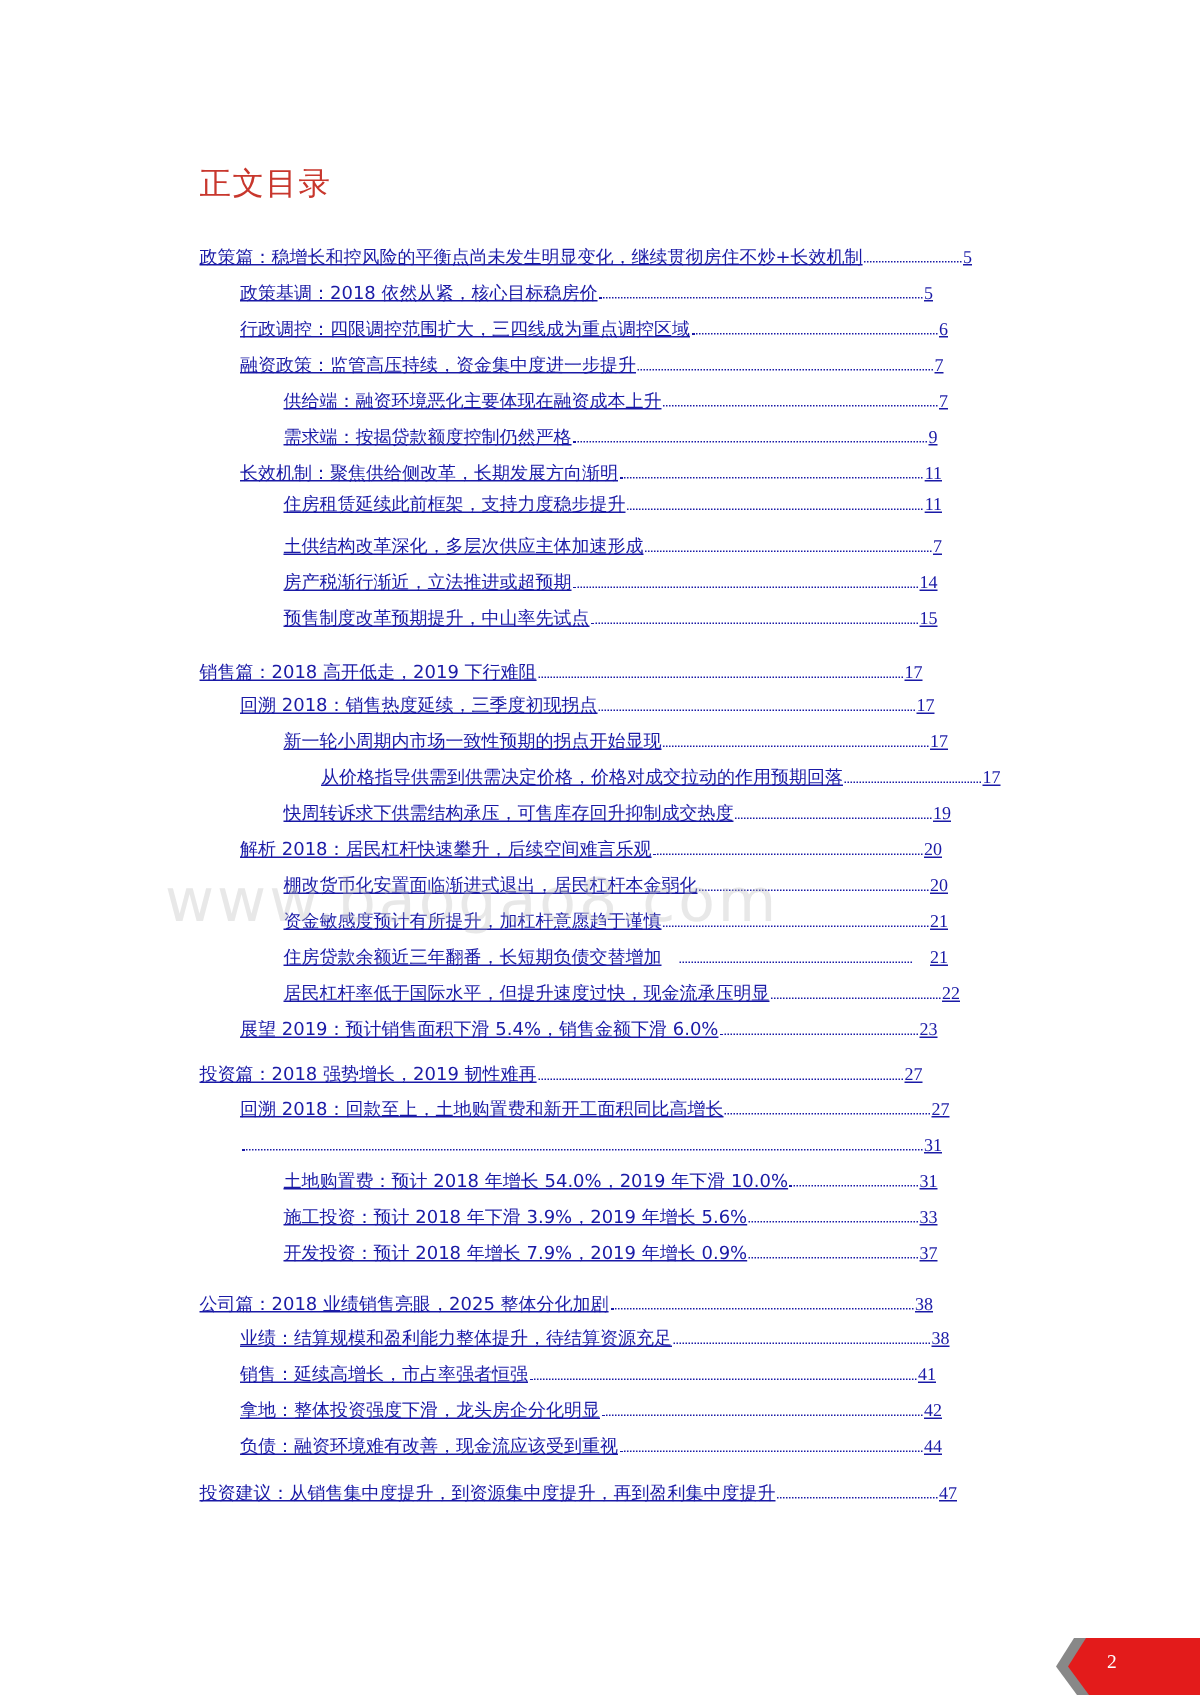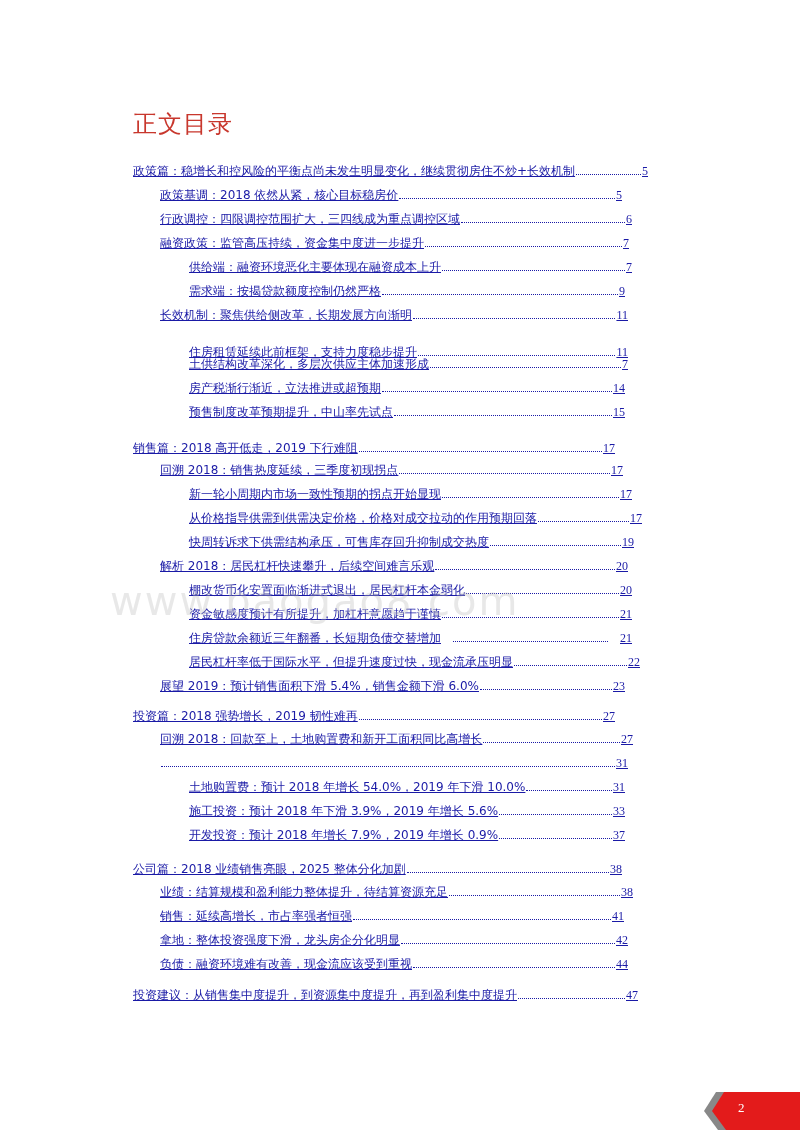--- a/index.html
+++ b/index.html
@@ -2,21 +2,21 @@
 <html><head>
 <meta charset="utf-8">
 <style>
   html, body { margin: 0; padding: 0; }
   body {
     width: 800px; height: 1130px; background: #ffffff; position: relative; overflow: hidden;
     font-family: "DejaVu Serif", "Liberation Serif", serif;
   }
   .page-title {
     position: absolute; left: 133px; top: 108px;
-    font-family: "DejaVu Sans", sans-serif; font-size: 24px; color: #c8372d; letter-spacing: 1px;
+    font-family: "DejaVu Sans", sans-serif; font-size: 21px; color: #c8372d; letter-spacing: 1px;
   }
   .toc { position: absolute; left: 0; top: 0; width: 800px; }
   .toc-row {
     position: absolute; display: flex; align-items: baseline;
     font-size: 12px; color: #1a1aa6; white-space: nowrap; line-height: 16px;
     text-decoration: underline; text-decoration-color: #1a1aa6;
     cursor: pointer;
   }
   .toc-row .label { font-family: "DejaVu Sans", sans-serif; font-size: 12px; }
   .toc-row .dots {
@@ -79,21 +79,21 @@
     <div class="toc-row l3" style="top: 283px; width: 436px;">
       <span class="label">需求端：按揭贷款额度控制仍然严格</span>
       <span class="dots"></span>
       <span class="page">9</span>
     </div>
     <div class="toc-row l2" style="top: 307px; width: 468px;">
       <span class="label">长效机制：聚焦供给侧改革，长期发展方向渐明</span>
       <span class="dots"></span>
       <span class="page">11</span>
     </div>
-    <div class="toc-row l3" style="top: 344px; width: 439px;">
+    <div class="toc-row l3" style="top: 328px; width: 439px;">
       <span class="label">住房租赁延续此前框架，支持力度稳步提升</span>
       <span class="dots"></span>
       <span class="page">11</span>
     </div>
     <div class="toc-row l3" style="top: 356px; width: 439px;">
       <span class="label">土供结构改革深化，多层次供应主体加速形成</span>
       <span class="dots"></span>
       <span class="page">7</span>
     </div>
     <div class="toc-row l3" style="top: 380px; width: 436px;">
@@ -114,21 +114,21 @@
     <div class="toc-row l2" style="top: 462px; width: 463px;">
       <span class="label">回溯 2018：销售热度延续，三季度初现拐点</span>
       <span class="dots"></span>
       <span class="page">17</span>
     </div>
     <div class="toc-row l3" style="top: 486px; width: 443px;">
       <span class="label">新一轮小周期内市场一致性预期的拐点开始显现</span>
       <span class="dots"></span>
       <span class="page">17</span>
     </div>
-    <div class="toc-row l3" style="top: 510px; width: 453px;">
+    <div class="toc-row l3" style="top: 510px; width: 453px; margin-left: 25px;">
       <span class="label">从价格指导供需到供需决定价格，价格对成交拉动的作用预期回落</span>
       <span class="dots"></span>
       <span class="page">17</span>
     </div>
     <div class="toc-row l3" style="top: 534px; width: 445px;">
       <span class="label">快周转诉求下供需结构承压，可售库存回升抑制成交热度</span>
       <span class="dots"></span>
       <span class="page">19</span>
     </div>
     <div class="toc-row l2" style="top: 558px; width: 468px;">

